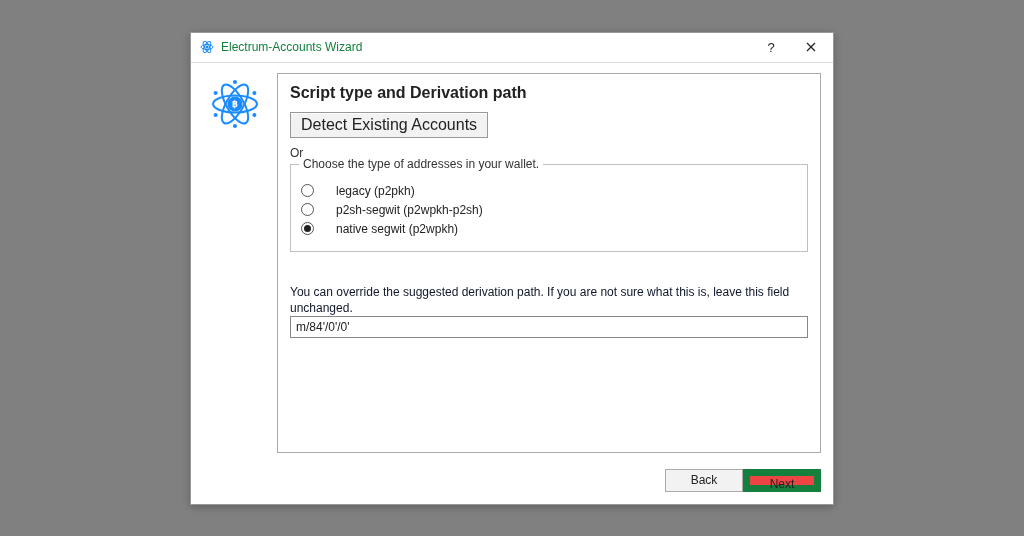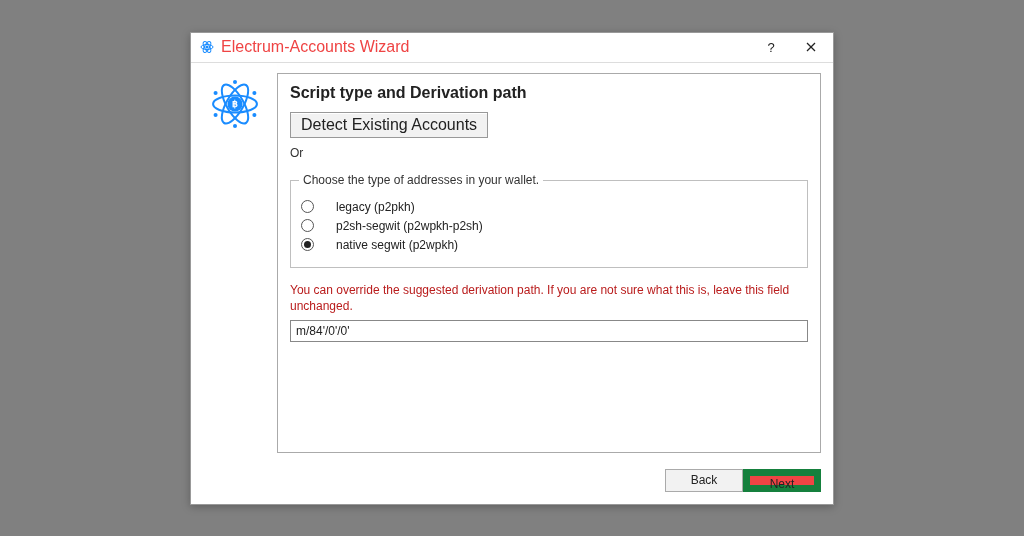--- a/index.html
+++ b/index.html
@@ -35,22 +35,22 @@
   .titlebar .app-icon {
     width: 16px;
     height: 16px;
     margin-right: 6px;
     display: flex;
     align-items: center;
     justify-content: center;
   }
   .titlebar .title {
     flex: 0 0 auto;
-    color: #ef4444;
-    font-size: 16px;
+    color: #15803d;
+    font-size: 12px;
   }
   .titlebar .spacer { flex: 1; }
   .titlebar .ctrl {
     width: 40px;
     height: 30px;
     display: flex;
     align-items: center;
     justify-content: center;
     font-size: 13px;
     color: #222;
@@ -93,21 +93,21 @@
     box-shadow: inset 0 1px 0 #fff;
   }
   .or-text {
     margin: 8px 0 4px 0;
     color: #333;
   }
   .fieldset {
     position: relative;
     border: 1px solid #bfbfbf;
     padding: 14px 10px 10px 10px;
-    margin-top: 20px;
+    margin-top: 4px;
   }
   .fieldset .legend {
     position: absolute;
     top: -8px;
     left: 8px;
     background: #fff;
     padding: 0 4px;
     color: #333;
     font-size: 12px;
   }
@@ -131,27 +131,26 @@
   }
   .radio.checked::after {
     content: "";
     width: 7px;
     height: 7px;
     background: #222;
     border-radius: 50%;
   }
   .radio-label { color: #222; }
   .override-text {
-    margin-top: 14px;
-    color: #b91c1c;
+    margin-top: 32px;
+    color: #0f172a;
     line-height: 1.35;
   }
   .path-input {
     width: 100%;
-    margin-top: 6px;
     border: 1px solid #888;
     padding: 3px 5px;
     font-size: 12px;
     font-family: inherit;
     color: #222;
     background: #fff;
   }
   .footer {
     display: flex;
     justify-content: flex-end;

